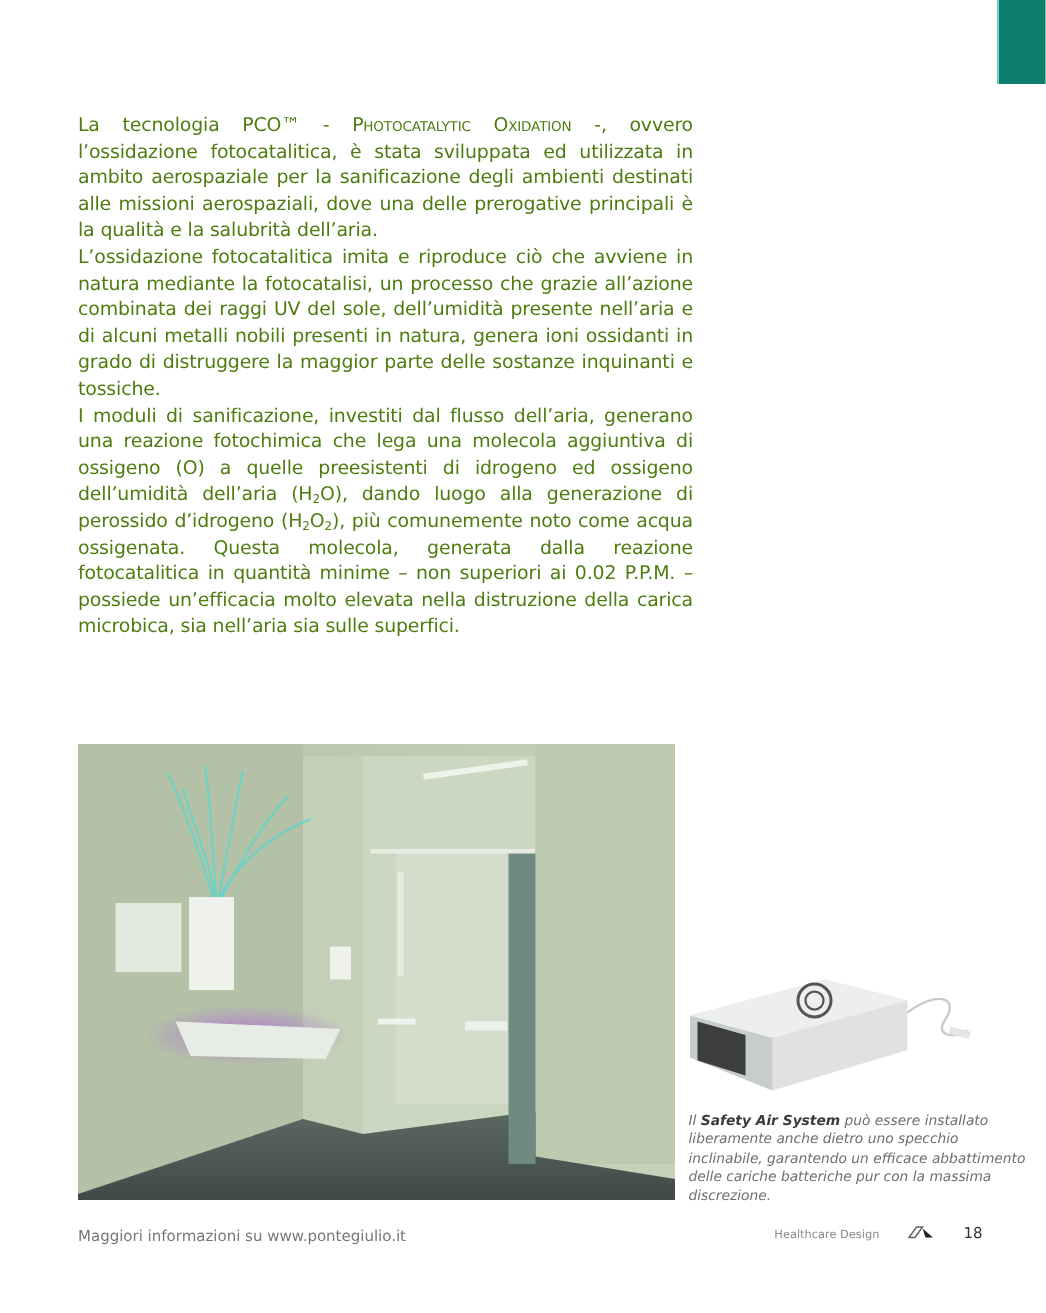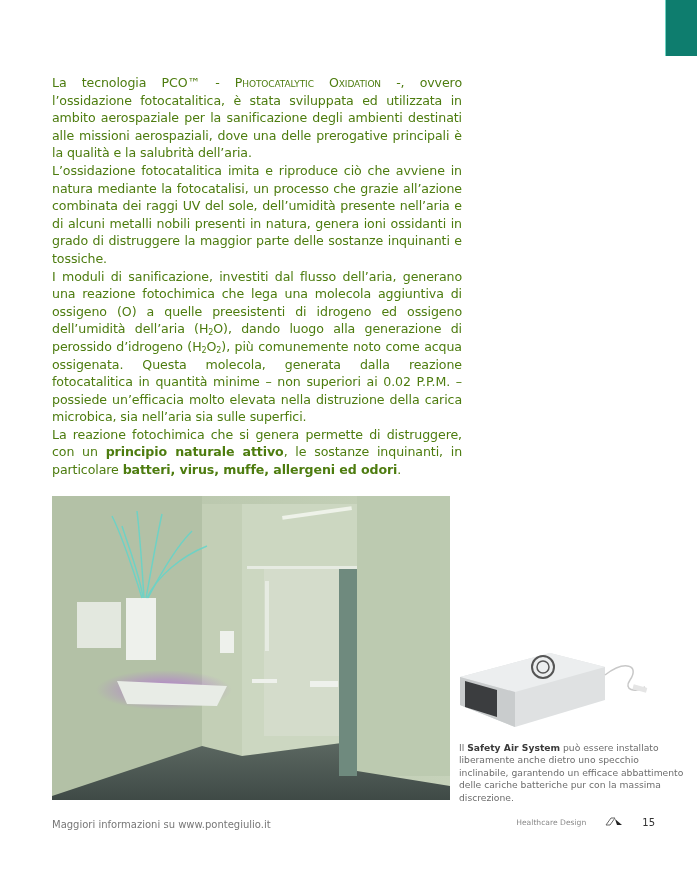--- a/index.html
+++ b/index.html
@@ -9,37 +9,36 @@
          border-left: 1px solid #6fd3c3; }
   .body-text { position: absolute; left: 52px; top: 74px; width: 410px; color: #4d7c0f;
                font-size: 12.6px; line-height: 17.6px; text-align: justify; letter-spacing: -0.1px; }
   .body-text p { margin: 0; }
   .sc { font-variant: small-caps; }
   .body-text b { font-weight: bold; }
   sub { font-size: 8px; line-height: 0; vertical-align: -2px; }
   .photo { position: absolute; left: 52px; top: 496px; width: 398px; height: 304px; overflow: hidden; background: #b9c6ab; }
   .device { position: absolute; left: 455px; top: 645px; width: 205px; height: 85px; }
   .caption { position: absolute; left: 459px; top: 742px; width: 225px; color: #6d6d6d;
-             font-size: 9.2px; line-height: 12.4px; }
+             font-size: 9.2px; line-height: 12.4px; font-style: italic; }
   .caption b { color: #3a3a3a; font-weight: bold; }
   .footer-left { position: absolute; left: 52px; top: 819px; font-size: 10px; color: #777; }
   .footer-right { position: absolute; right: 42px; top: 817px; font-size: 7.6px; color: #888; display: flex; align-items: center; gap: 19px; }
   .page-num { font-size: 10px; color: #333; }
   .logo-icon { width: 18px; height: 9px; }
 </style>
 </head>
 <body>
 
 <div class="tab"></div>
 
 <div class="body-text">
   <p><span>La tecnologia PCO™ - </span><span class="sc">Photocatalytic Oxidation</span><span> -, ovvero l’ossidazione fotocatalitica, è stata sviluppata ed utilizzata in ambito aerospaziale per la sanificazione degli ambienti destinati alle missioni aerospaziali, dove una delle prerogative principali è la qualità e la salubrità dell’aria.</span></p>
   <p>L’ossidazione fotocatalitica imita e riproduce ciò che avviene in natura mediante la fotocatalisi, un processo che grazie all’azione combinata dei raggi UV del sole, dell’umidità presente nell’aria e di alcuni metalli nobili presenti in natura, genera ioni ossidanti in grado di distruggere la maggior parte delle sostanze inquinanti e tossiche.</p>
   <p><span>I moduli di sanificazione, investiti dal flusso dell’aria, generano una reazione fotochimica che lega una molecola aggiuntiva di ossigeno (O) a quelle preesistenti di idrogeno ed ossigeno dell’umidità dell’aria (H</span><sub>2</sub><span>O), dando luogo alla generazione di perossido d’idrogeno (H</span><sub>2</sub><span>O</span><sub>2</sub><span>), più comunemente noto come acqua ossigenata. Questa molecola, generata dalla reazione fotocatalitica in quantità minime – non superiori ai 0.02 P.P.M. – possiede un’efficacia molto elevata nella distruzione della carica microbica, sia nell’aria sia sulle superfici.</span></p>
-  <p><span>La reazione fotochimica che si genera permette di distruggere, con un </span><b>principio naturale attivo</b><span>, le sostanze inquinanti, in particolare </span><b>batteri, virus, muffe, allergeni ed odori</b><span>.</span></p>
 </div>
 
 <div class="photo">
   <svg width="398" height="304" viewBox="0 0 398 304" xmlns="http://www.w3.org/2000/svg">
     <defs>
       <linearGradient id="wallL" x1="0" y1="0" x2="1" y2="0">
           <stop offset="0" stop-color="#b5c3a8"></stop>
           <stop offset="1" stop-color="#c6d2ba"></stop>
         </linearGradient>
       <linearGradient id="floor" x1="0" y1="0" x2="0" y2="1">
@@ -97,14 +96,14 @@
 
 <div class="footer-left">Maggiori informazioni su www.pontegiulio.it</div>
 <div class="footer-right">
   <span>Healthcare Design</span>
   <span>
     <svg class="logo-icon" viewBox="0 0 18 9">
         <polygon points="1,8 6,1 10,1 5,8" fill="none" stroke="#666" stroke-width="1"></polygon>
         <polygon points="10,2 17,8 12,8" fill="#222"></polygon>
       </svg>
   </span>
-  <span class="page-num">15</span>
+  <span class="page-num">18</span>
 </div>
 
 </body></html>

